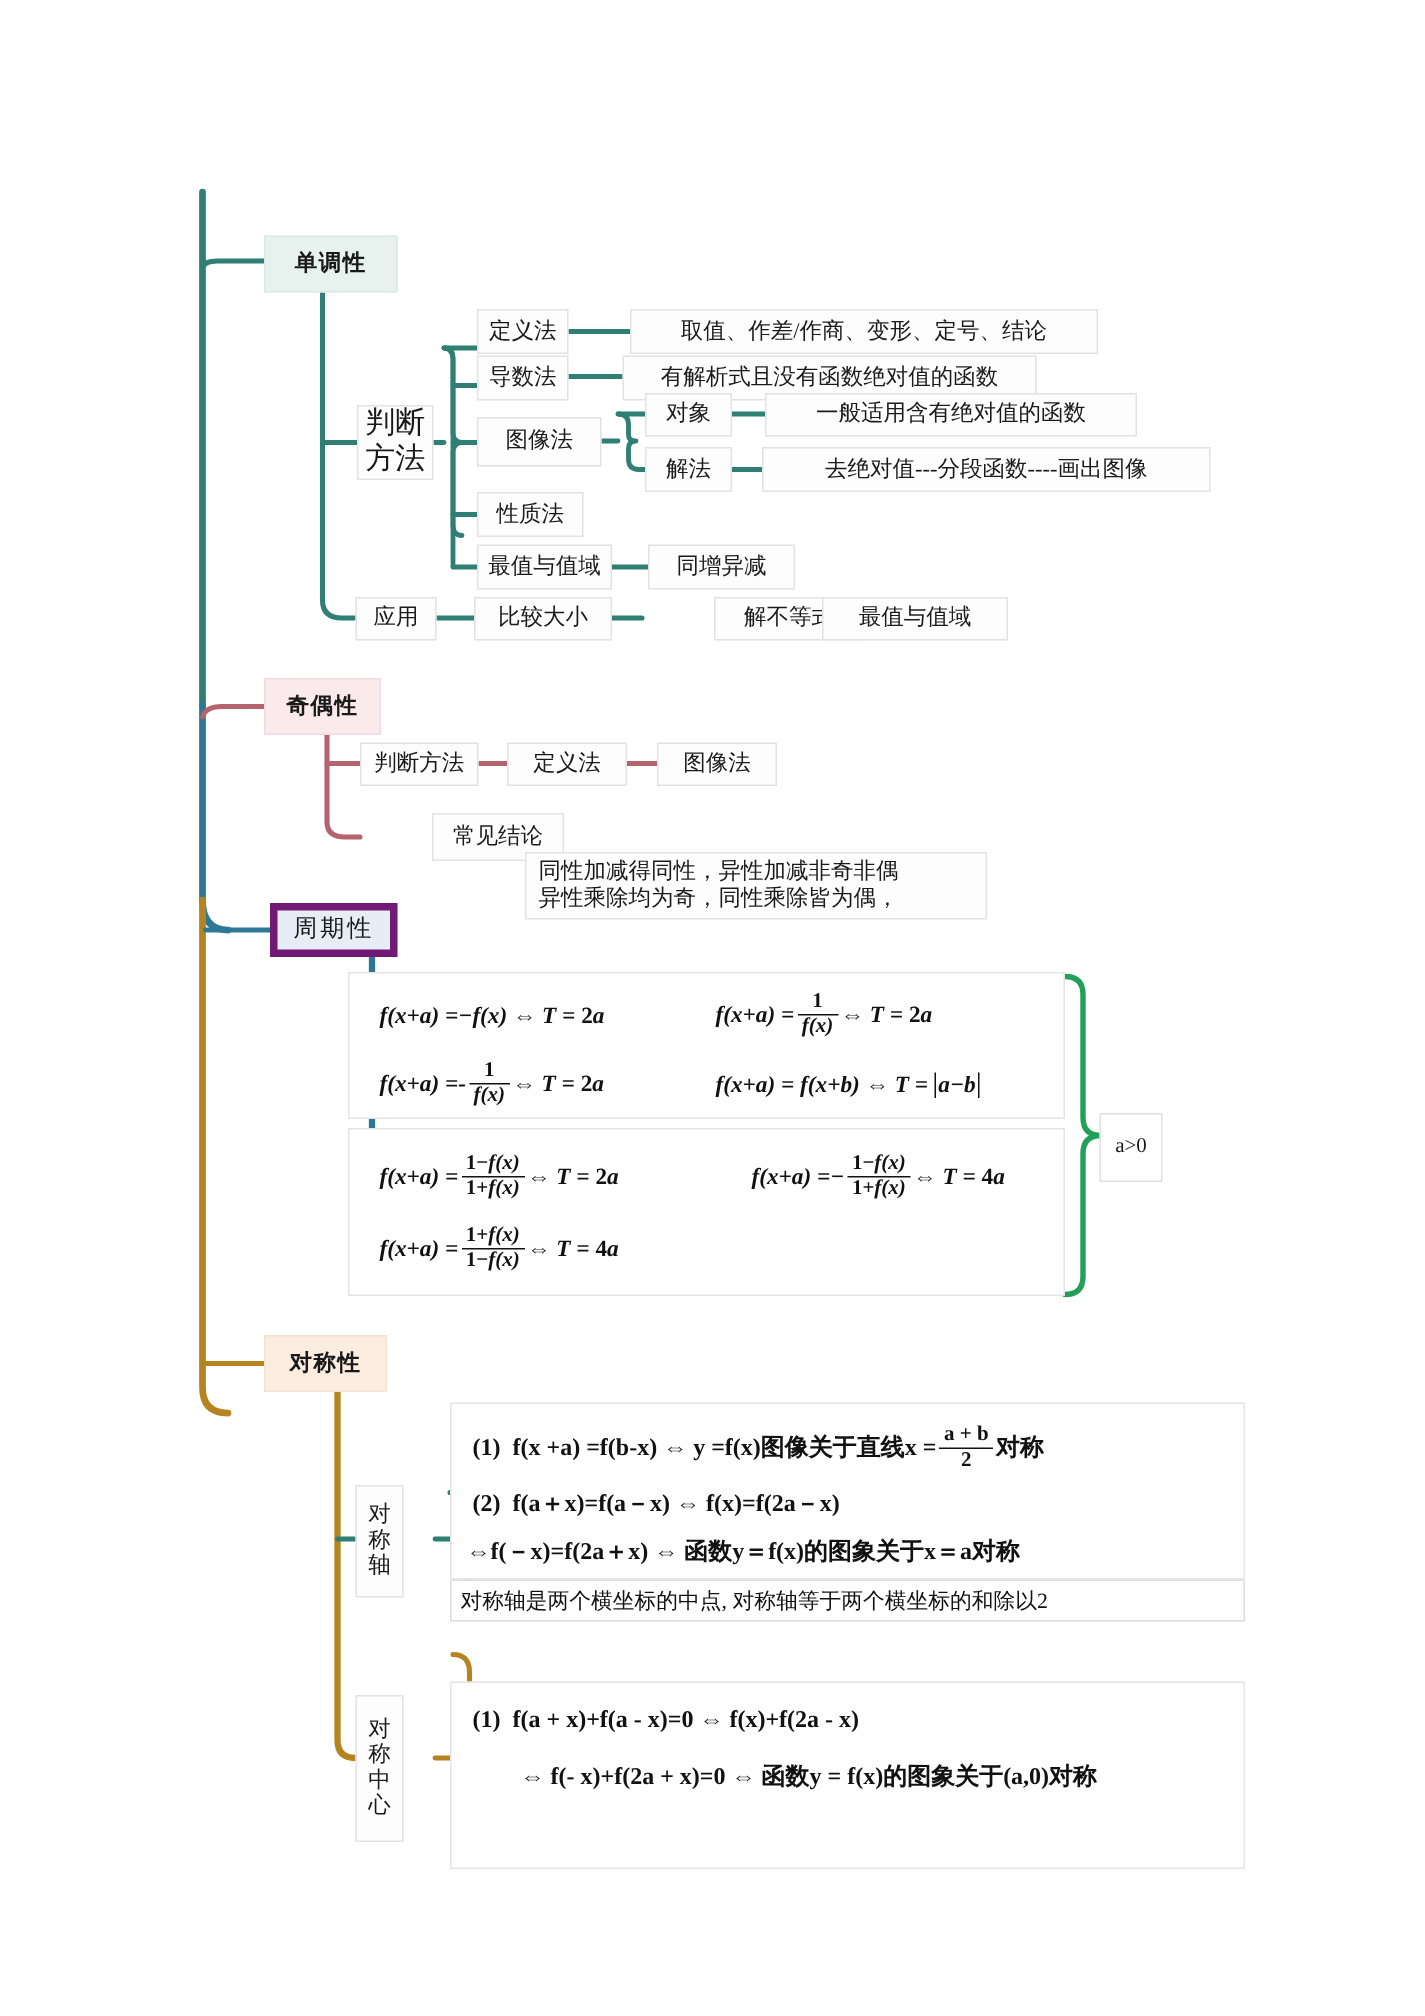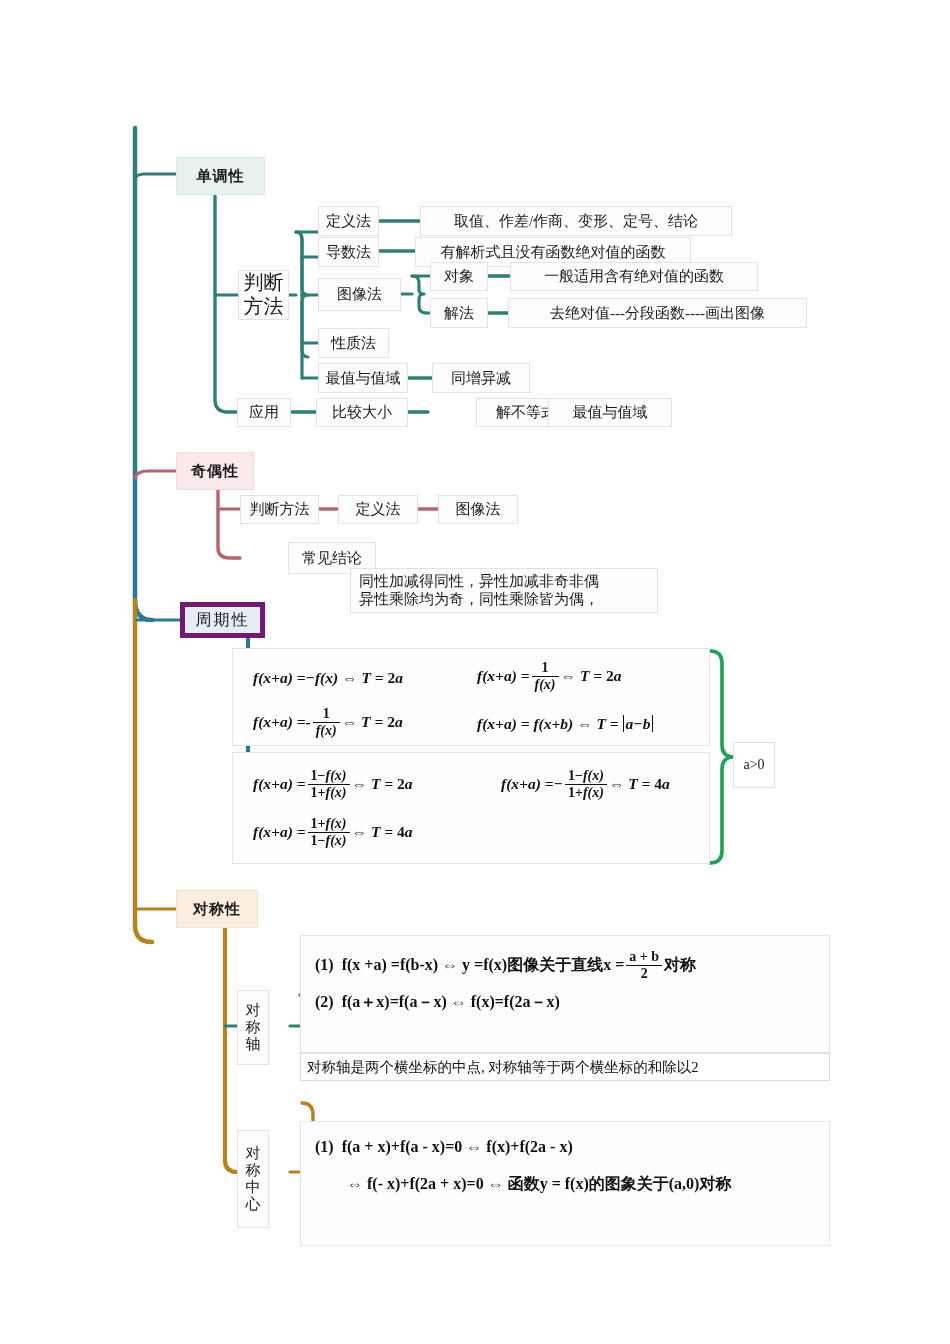--- a/index.html
+++ b/index.html
@@ -329,20 +329,23 @@
     <span>轴</span>
   </div>
 
   <div class="panel" style="left:300px;top:935px;width:530px;height:118px;">
     <div class="symfml" style="left:14px;top:14px;">
       (1)&nbsp; f(x +a) =f(b-x) ⇔ y =f(x)图像关于直线x&nbsp;=<span class="frac"><span class="num">a&nbsp;+&nbsp;b</span><span class="den">2</span></span>对称
     </div>
     <div class="symfml" style="left:14px;top:56px;">
       (2)&nbsp; f(a＋x)=f(a－x) ⇔ f(x)=f(2a－x)
     </div>
+    <div class="symfml" style="left:10px;top:88px;">
+      ⇔f(－x)=f(2a＋x) ⇔ 函数y＝f(x)的图象关于x＝a对称
+    </div>
   </div>
 
   <div class="note" style="left:300px;top:1053px;width:530px;height:28px;">
     <span>对称轴是两个横坐标的中点, 对称轴等于两个横坐标的和除以2</span>
   </div>
 
   <div class="node vstack t15" style="left:237px;top:1130px;width:32px;height:98px;">
     <span>对</span>
     <span>称</span>
     <span>中</span>

